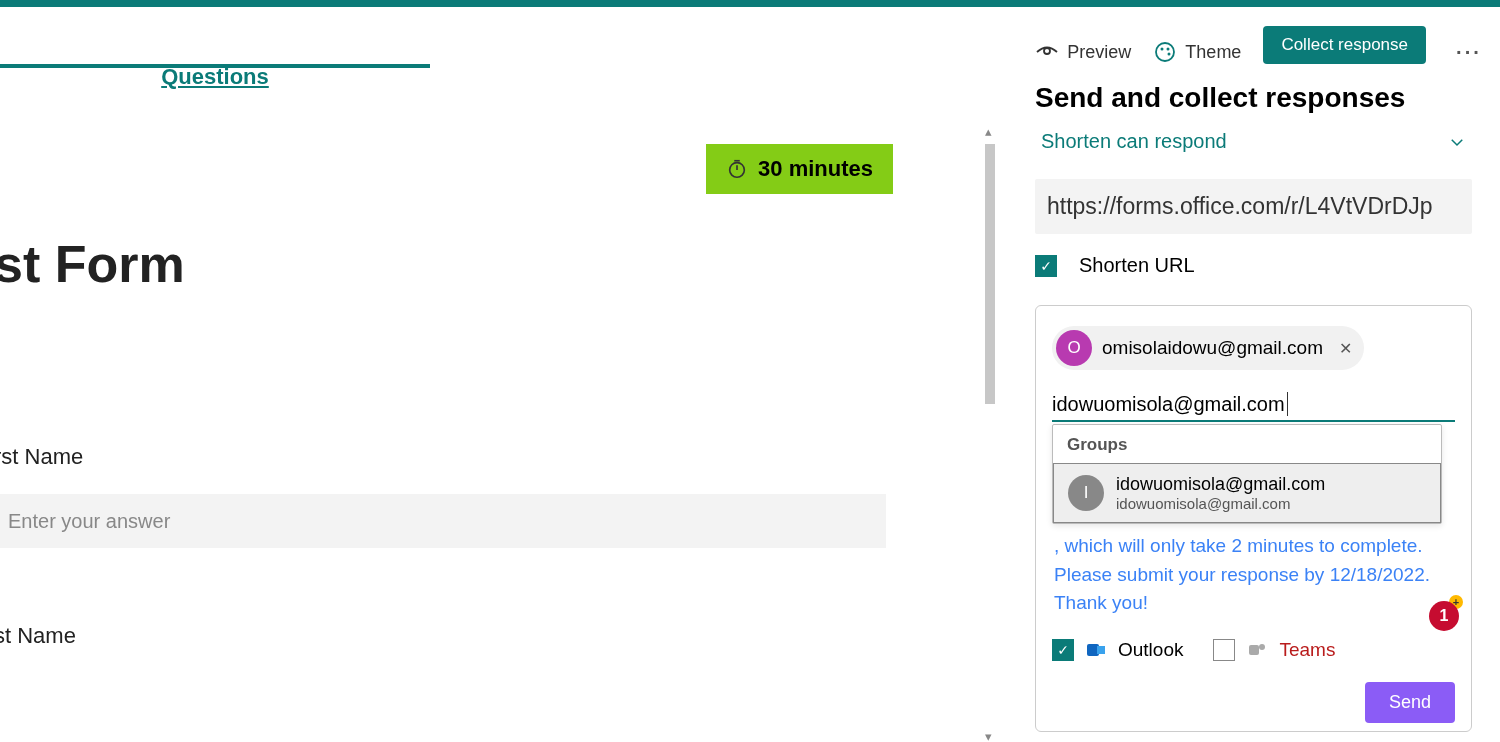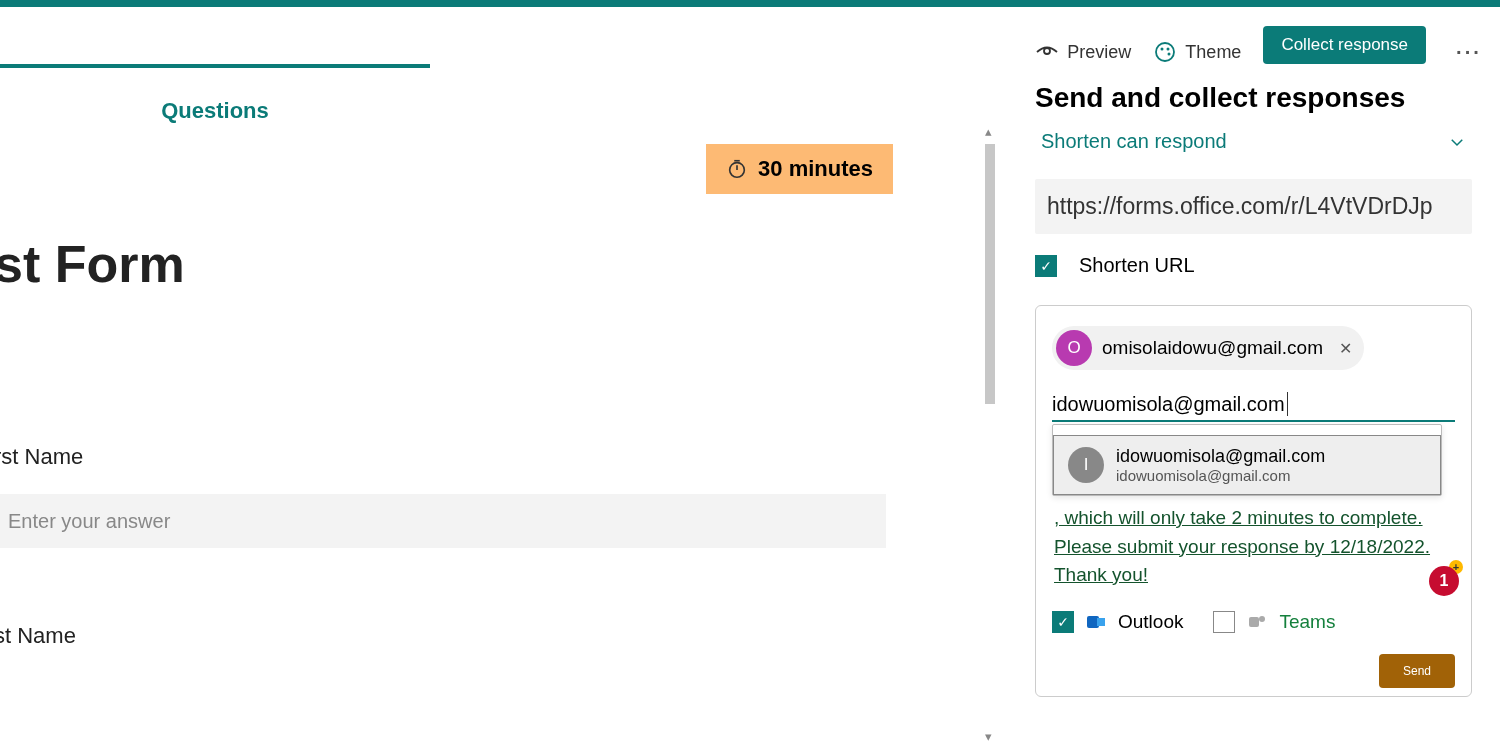--- a/index.html
+++ b/index.html
@@ -62,25 +62,26 @@
       background: #fff;
       padding: 18px 28px 0 34px;
     }
     .tabs-wrap {
       display: flex;
       background: #fff;
     }
     .tab {
       height: 60px;
       display: flex;
-      align-items: flex-end;
+      align-items: flex-start;
       justify-content: center;
       gap: 12px;
       font-size: 22px;
       position: relative;
+      text-decoration: underline;
     }
     .tab-questions {
       width: 430px;
       color: #0b7b78;
       font-weight: 600;
     }
     .tab-questions::before {
       content: "";
       position: absolute;
       top: 0;
@@ -137,21 +138,21 @@
     .scroll-arrow-down {
       position: absolute;
       bottom: 0;
       color: #888;
       font-size: 13px;
     }
     .timer {
       position: absolute;
       right: 108px;
       top: 20px;
-      background: #fdba74;
+      background: #84cc16;
       padding: 12px 20px;
       display: flex;
       align-items: center;
       gap: 10px;
       font-size: 22px;
       font-weight: 600;
     }
     .form-title {
       font-size: 52px;
       font-weight: 600;
@@ -296,21 +297,21 @@
       background: #eee;
     }
     .avatar-i {
       width: 36px; height: 36px; border-radius: 50%;
       background: #888; color: #fff;
       display: flex; align-items: center; justify-content: center;
       font-size: 17px;
     }
     .dd-text1 { font-size: 18px; }
     .dd-text2 { font-size: 15px; color: #555; }
-    .msg-text { font-size: 19px; color: #14532d; margin-top: 8px; line-height: 1.5; padding: 0 2px; text-decoration: underline;}
+    .msg-text { font-size: 19px; color: #3b82f6; margin-top: 8px; line-height: 1.5; padding: 0 2px;}
     .notif {
       position: absolute;
       right: 12px;
       bottom: 100px;
       width: 30px; height: 30px;
       border-radius: 50%;
       background: #c60c30;
       color: #fff;
       display: flex; align-items: center; justify-content: center;
       font-weight: 600;
@@ -327,27 +328,27 @@
     .send-opts {
       display: flex;
       gap: 30px;
       margin-top: 20px;
       align-items: center;
     }
     .opt {
       display: flex; align-items: center; gap: 10px;
       font-size: 19px;
     }
-    .opt.disabled { color: #15803d; }
+    .opt.disabled { color: #b91c1c; }
     .send-btn {
-      background: #a16207;
+      background: #8b5cf6;
       color: #fff;
       padding: 10px 24px;
       border-radius: 4px;
-      font-size: 12px;
+      font-size: 18px;
       margin-top: 20px;
       margin-left: auto;
       display: block;
       width: fit-content;
     }
     svg { display: block; }
   </style>
 </head>
 <body>
 
@@ -435,20 +436,21 @@
         <span>omisolaidowu@gmail.com</span>
         <span class="chip-x">✕</span>
       </div>
 
       <div class="email-input-row">
         <span>idowuomisola@gmail.com</span>
         <span class="caret"></span>
       </div>
 
       <div class="dropdown">
+        <div class="dd-header">Groups</div>
         <div class="dd-item">
           <span class="avatar-i">I</span>
           <div>
             <div class="dd-text1">idowuomisola@gmail.com</div>
             <div class="dd-text2">idowuomisola@gmail.com</div>
           </div>
         </div>
       </div>
 
       <div class="msg-text">, which will only take 2 minutes to complete. Please submit your response by 12/18/2022. Thank you!</div>

